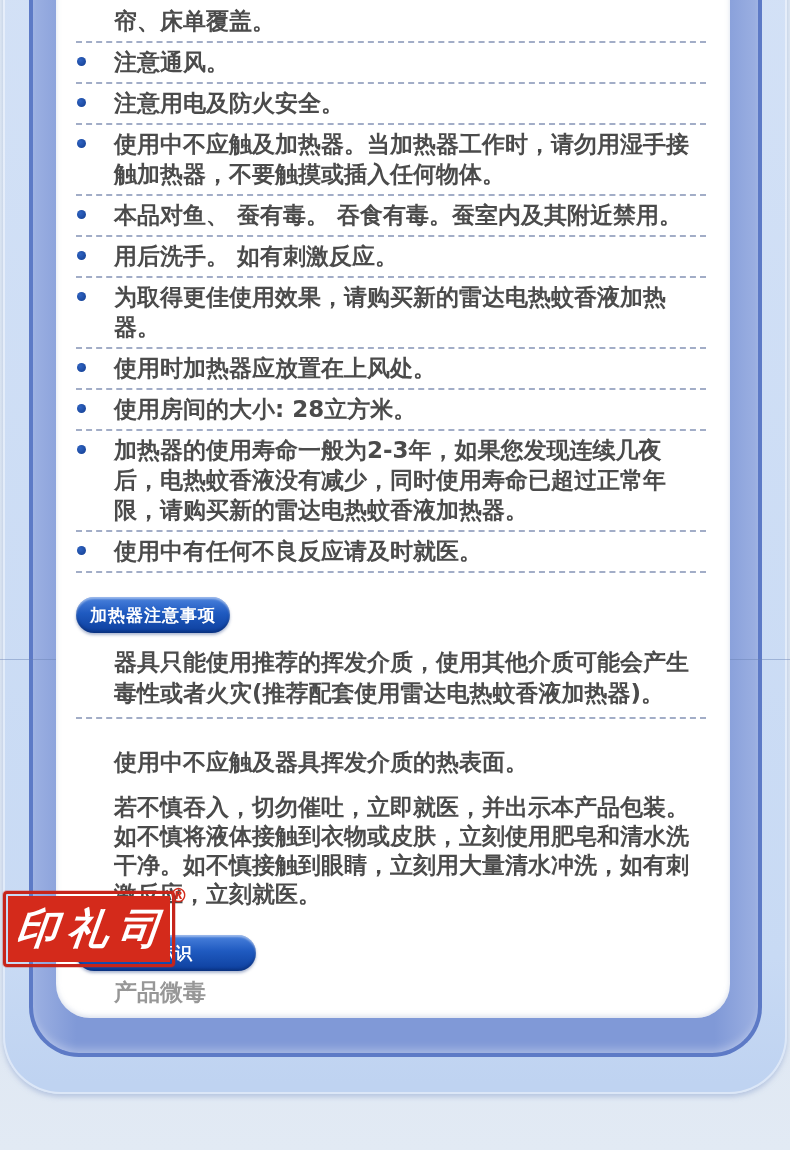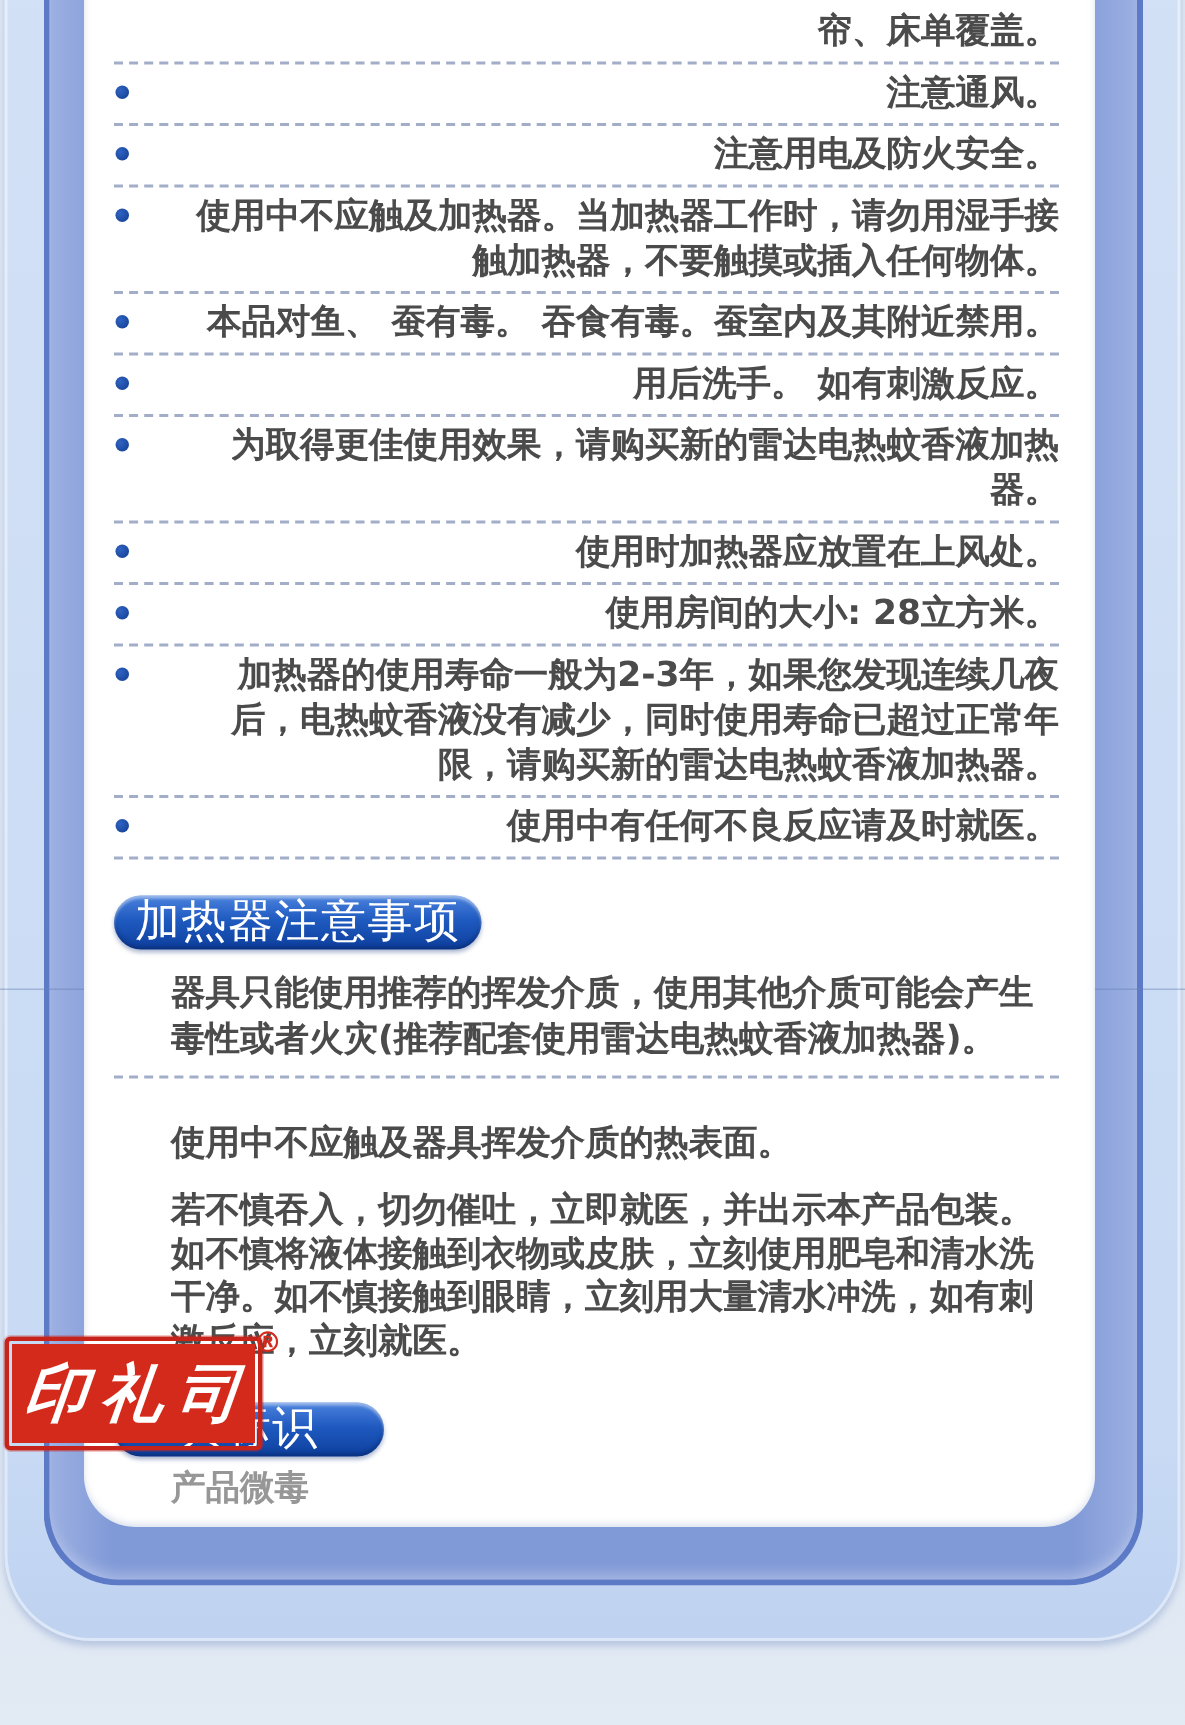--- a/index.html
+++ b/index.html
@@ -31,32 +31,31 @@
     background:#ffffff;border-radius:0 0 34px 34px;
     box-shadow:inset 0 -2px 5px rgba(150,165,200,.35);
   }
   .content{
     position:absolute;top:40px;left:20px;right:24px;
     color:#4b4b4b;font-size:23px;font-weight:600;line-height:30px;
   }
   .item{
     position:relative;padding:4px 0 5px 38px;
     border-bottom:2px dashed #a2adc7;
-    text-align:right;
   }
   .item.first{padding-top:6px;}
   .bullet{
     position:absolute;left:1px;top:14px;width:9px;height:9px;border-radius:50%;
     background:radial-gradient(circle at 35% 35%,#2f63c2,#123d8f);
   }
   .pill{
     display:inline-block;margin:24px 0 0 0;
     padding:4px 14px;border-radius:20px;
     background:linear-gradient(180deg,#4b82dd 0%,#1f5ac0 45%,#0d3f9d 100%);
-    color:#ffffff;font-size:30px;font-weight:normal;letter-spacing:1px;line-height:28px;
+    color:#ffffff;font-size:17px;font-weight:bold;letter-spacing:1px;line-height:28px;
     box-shadow:0 2px 3px rgba(18,48,120,.35),inset 0 2px 2px rgba(255,255,255,.45),inset 0 -2px 3px rgba(6,28,80,.4);
   }
   .pill.partial{width:152px;text-align:center;margin-top:26px;}
   .para{padding:0 0 0 38px;}
   .para.p1{margin-top:14px;padding-bottom:8px;border-bottom:2px dashed #a2adc7;line-height:31px;}
   .para.p2{margin-top:28px;}
   .para.p3{margin-top:16px;line-height:29px;}
   .para.toxic{margin-top:6px;color:rgba(125,125,125,.8);font-weight:600;}
   
   .stamp{

